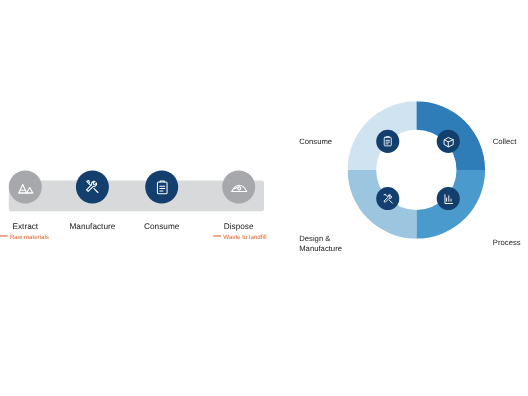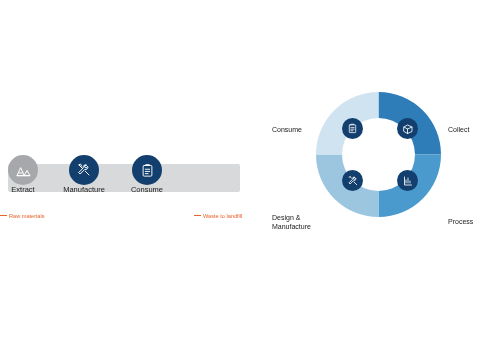--- a/index.html
+++ b/index.html
@@ -48,21 +48,21 @@
     justify-content: center;
     box-sizing: border-box;
   }
   .node-circle.gray {
     background: #a6a8ab;
   }
   .node-circle.navy {
     background: #123f6d;
   }
   .node-label {
-    margin-top: 0;
+    margin-top: 16px;
     font-size: 7.5px;
     color: #1a1a1a;
     line-height: 9px;
     white-space: nowrap;
   }
   .arrow-note {
     position: absolute;
     font-size: 5.6px;
     color: #e8622a;
     line-height: 7px;
@@ -165,20 +165,33 @@
           <path d="M9 4 V2.6 h6 V4"></path>
           <path d="M8.5 10 H15.5"></path>
           <path d="M8.5 13.5 H15.5"></path>
           <path d="M8.5 17 H13"></path>
         </svg>
       </span>
     </div>
     <div class="node-label">Consume</div>
   </div>
 
+  <div class="node" style="left:194px;">
+    <div class="node-circle gray">
+      <span>
+        <svg width="17" height="17" viewBox="0 0 24 24" fill="none" stroke="#ffffff" stroke-width="1.4" stroke-linecap="round" stroke-linejoin="round">
+          <path d="M2.5 17 C5 11 8 9 12 9 C16 9 19 11 21.5 17 Z"></path>
+          <path d="M2.5 17 H21.5"></path>
+          <circle cx="12" cy="13" r="2"></circle>
+          <path d="M6 13.5 C8 12 10 11.2 12 11.2"></path>
+        </svg>
+      </span>
+    </div>
+    <div class="node-label">Dispose</div>
+  </div>
   <div class="arrow-note" style="left:194px; top:58px; width:52px;">
     <span class="dash"></span><span class="txt">Waste to landfill</span>
   </div>
 </div>
 
 <div id="circular-diagram">
 
   <div class="donut-wrap">
     <svg class="donut-svg" width="125" height="125" viewBox="0 0 125 125">
 

